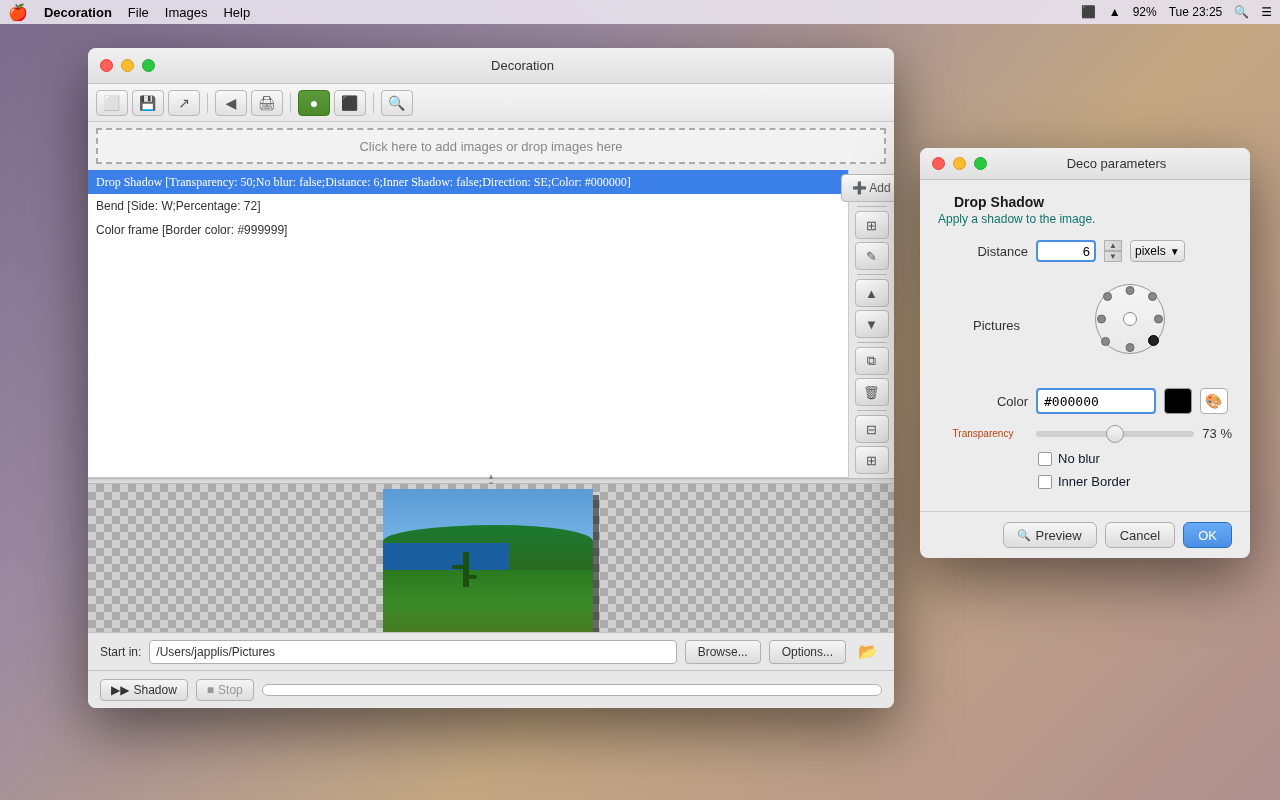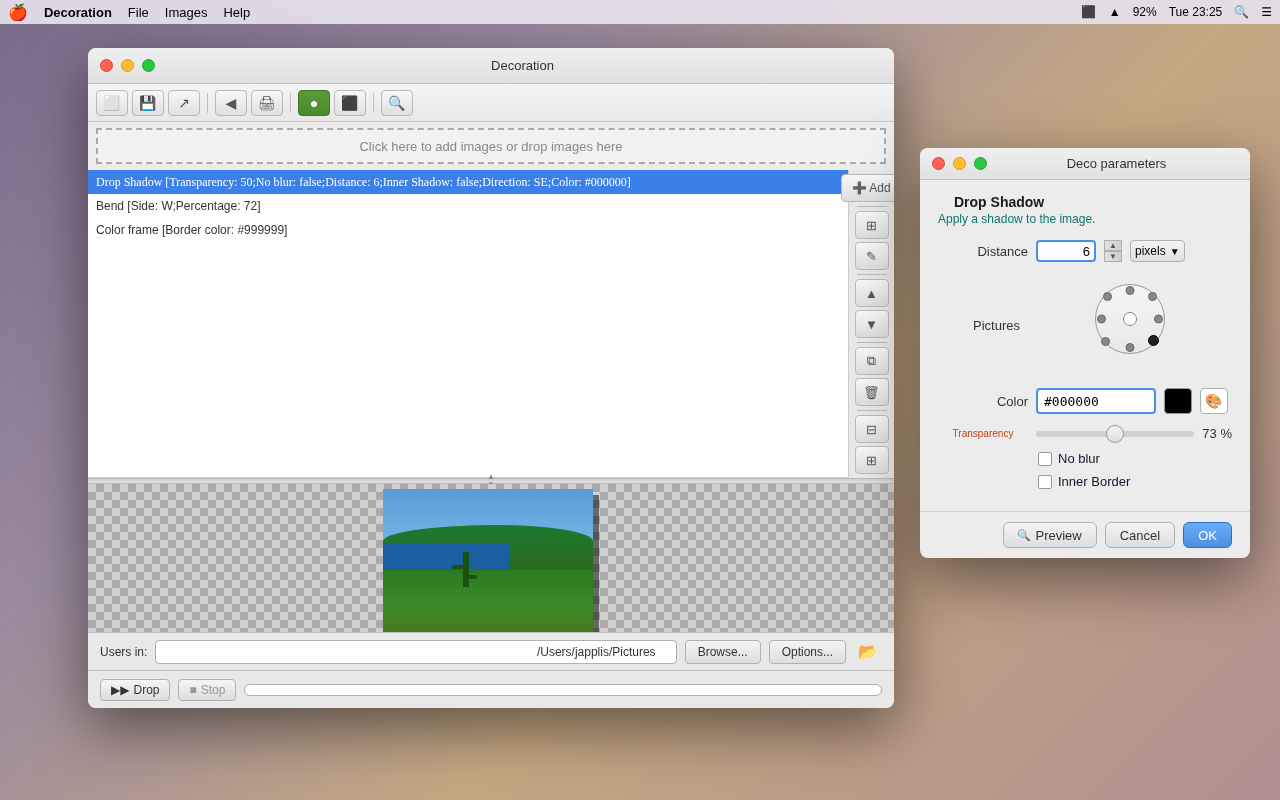--- a/index.html
+++ b/index.html
@@ -269,24 +269,23 @@
       font-size: 12px;
       color: #333;
       white-space: nowrap;
     }
     .save-path {
       flex: 1;
       height: 24px;
       background: white;
       border: 1px solid #b0b0b0;
       border-radius: 4px;
-      padding: 0 20px;
+      padding: 0 6px;
       font-size: 12px;
       color: #333;
-      text-align: right;
     }
     .save-btn {
       height: 24px;
       padding: 0 12px;
       background: linear-gradient(to bottom, #f5f5f5, #ddd);
       border: 1px solid #b0b0b0;
       border-radius: 4px;
       font-size: 12px;
       cursor: pointer;
       color: #333;
@@ -689,31 +688,31 @@
               <div style="position:absolute; top:48%; left:40%; width:10px; height:4px; background: #1a5010; border-radius:4px;"></div>
             </div>
           </div>
 
         </div>
       </div>
     </div>
   </div>
 
   <div class="save-bar">
-    <span class="save-label">Users in:</span>
+    <span class="save-label">Start in:</span>
     <input class="save-path" type="text" value="/Users/japplis/Pictures" style="">
     <button class="save-btn">Browse...</button>
     <button class="save-btn">Options...</button>
     <button class="folder-icon-btn">📂</button>
   </div>
 
   <div class="startstop-bar">
     <button class="ss-btn">
       <span>▶▶</span>
-      <span>Drop</span>
+      <span>Shadow</span>
     </button>
     <button class="ss-btn disabled">
       <span>■</span>
       <span>Stop</span>
     </button>
     <div class="progress-bar-container"></div>
   </div>
 </div>
 
 <div class="deco-window">

